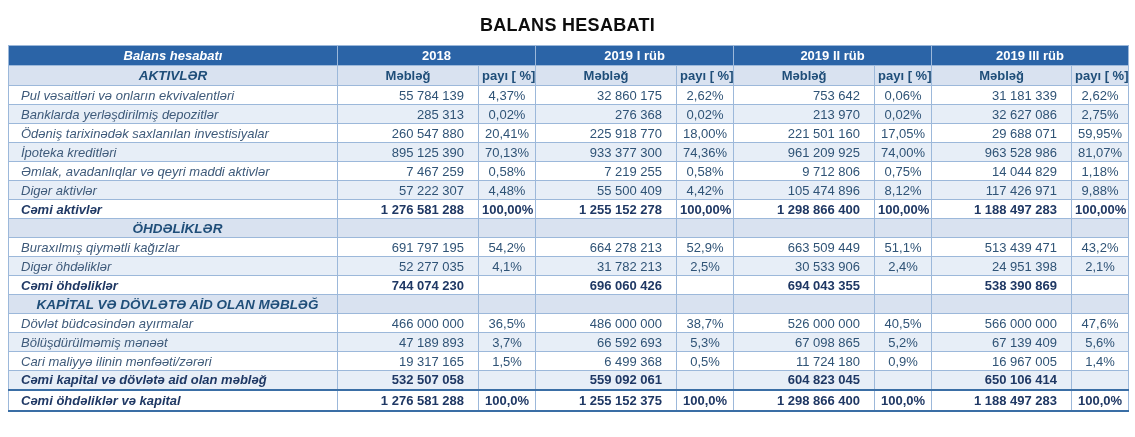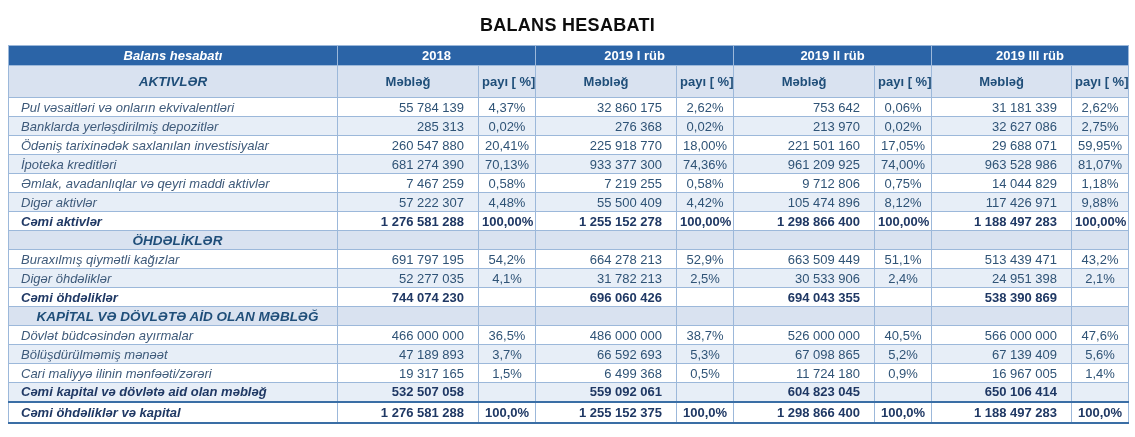--- a/index.html
+++ b/index.html
@@ -38,21 +38,21 @@
     color:#ffffff;
     font-weight:700;
     height:20px;
     text-align:center;
   }
   thead th.corner{ font-style:italic; }
   thead tr.sub-row th{
     background:#d9e2f0;
     color:#1f4e79;
     font-weight:700;
-    height:32px;
+    height:20px;
     text-align:center;
   }
   thead tr.sub-row th.section-th{
     font-style:italic;
     font-size:13.5px;
   }
   td.label{
     text-align:left;
     font-style:italic;
     color:#3e5a7a;
@@ -161,21 +161,21 @@
           <td class="share">20,41%</td>
           <td class="amount">225 918 770</td>
           <td class="share">18,00%</td>
           <td class="amount">221 501 160</td>
           <td class="share">17,05%</td>
           <td class="amount">29 688 071</td>
           <td class="share">59,95%</td>
         </tr>
         <tr class="data zebra">
           <td class="label">İpoteka kreditləri</td>
-          <td class="amount">681 274 390</td>
+          <td class="amount">895 125 390</td>
           <td class="share">70,13%</td>
           <td class="amount">933 377 300</td>
           <td class="share">74,36%</td>
           <td class="amount">961 209 925</td>
           <td class="share">74,00%</td>
           <td class="amount">963 528 986</td>
           <td class="share">81,07%</td>
         </tr>
         <tr class="data">
           <td class="label">Əmlak, avadanlıqlar və qeyri maddi aktivlər</td>

